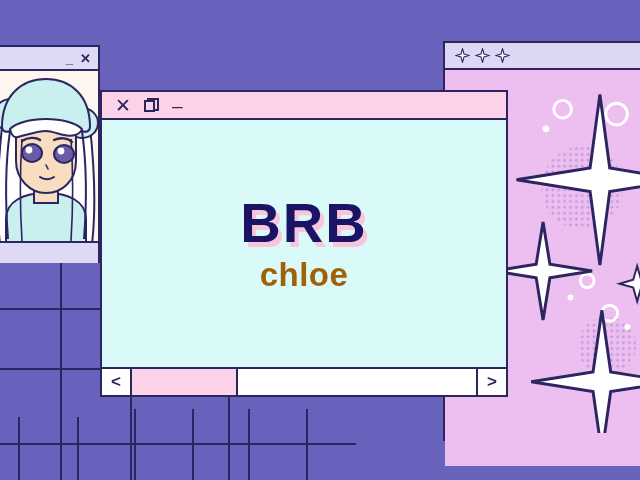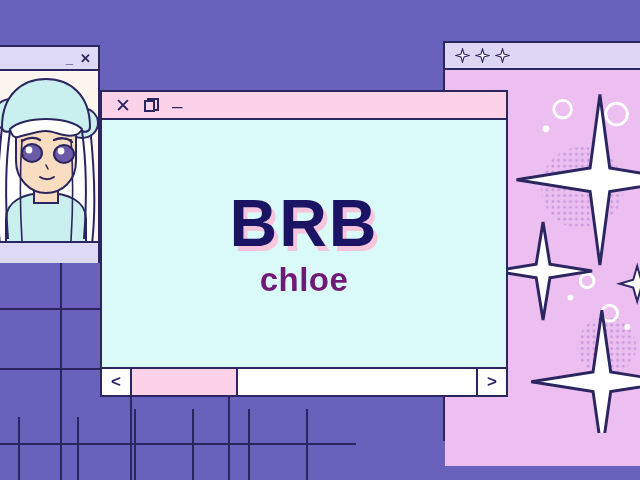--- a/index.html
+++ b/index.html
@@ -66,25 +66,25 @@
   .ic-max{position:relative;width:15px;height:15px;}
   .ic-max i{position:absolute;border:2px solid #2b2560;box-sizing:border-box;background:#fbd2e8;}
   .ic-max i.b{left:3px;top:0;width:12px;height:13px;}
   .ic-max i.f{left:0;top:2px;width:11px;height:12px;}
 
   .win-main .body{
     height:247px;background:#dafafa;display:flex;flex-direction:column;
     align-items:center;justify-content:center;
   }
   .brb{
-    font-size:66px;font-weight:bold;letter-spacing:2px;color:#1b1464;
+    font-size:56px;font-weight:bold;letter-spacing:2px;color:#1b1464;
     text-shadow:4px 5px 0 #f7c6dd;line-height:1;margin:0 0 6px 0;
   }
   .sub{
-    font-size:33px;font-weight:bold;color:#701a75;line-height:1.08;
+    font-size:33px;font-weight:bold;color:#a16207;line-height:1.08;
     text-align:center;letter-spacing:0.5px;margin:0;
   }
 
   .scroll{
     height:28px;background:#fff;border-top:2px solid #2b2560;
     display:flex;align-items:stretch;box-sizing:border-box;
   }
   .scroll .arrow{
     width:30px;display:flex;align-items:center;justify-content:center;
     background:#fff;color:#2b2560;font-size:17px;font-weight:bold;

